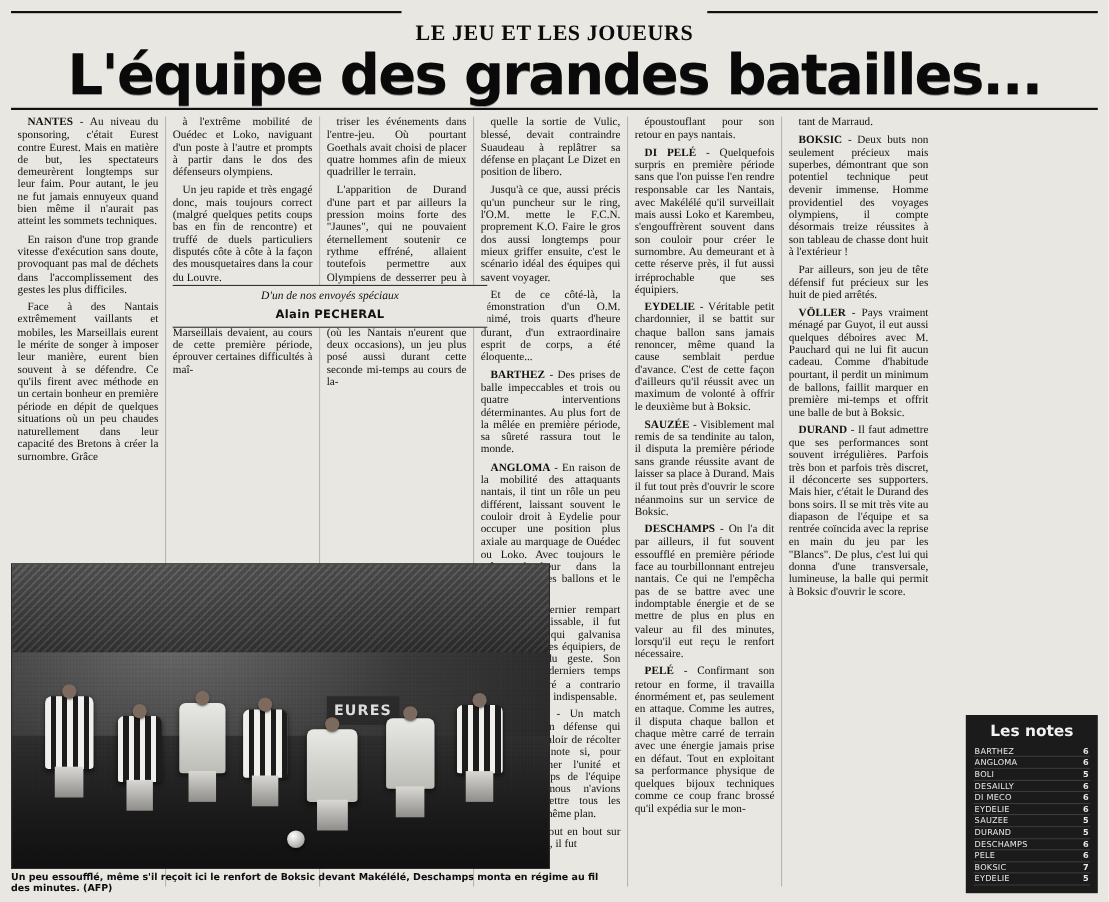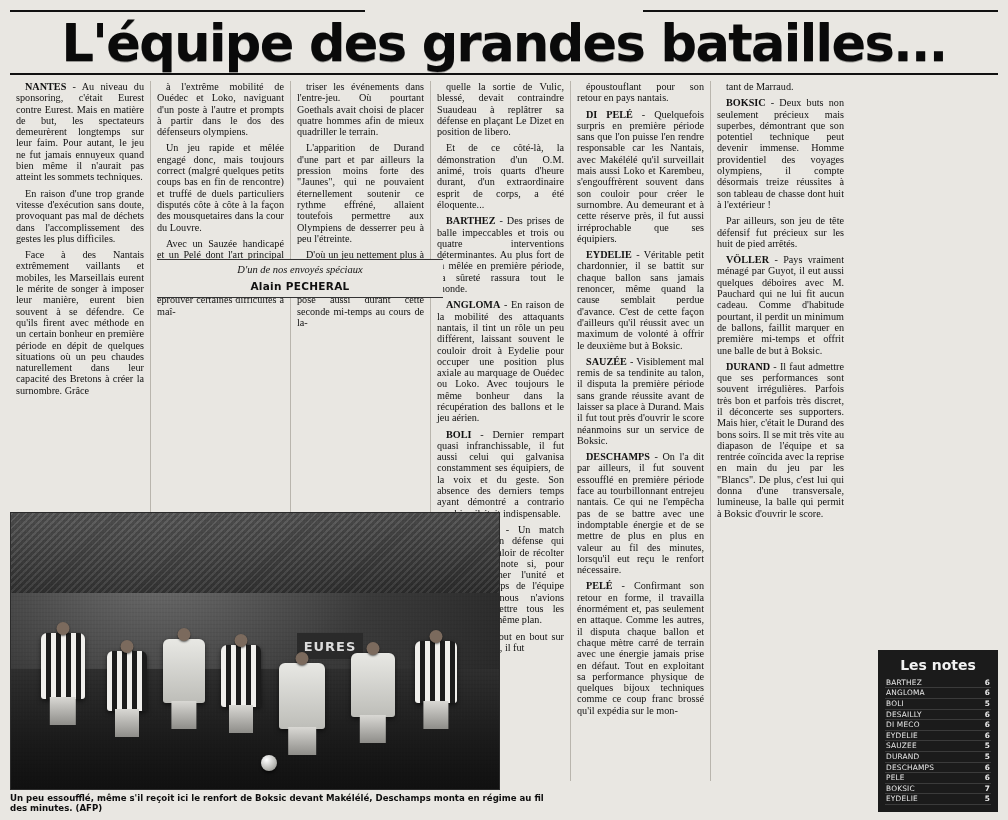--- a/index.html
+++ b/index.html
@@ -242,20 +242,21 @@
 </style>
 </head>
 <body>
 
 <div class="page">
 
   <div class="kicker-rule-wrap">
     <div class="kicker-line left"></div>
     <div class="kicker-line right"></div>
   </div>
+  <div class="kicker">LE JEU ET LES JOUEURS</div>
 
   <div class="headline">L'équipe des grandes batailles...</div>
   <div class="top-rule"></div>
 
   <div class="columns">
 
     <div class="col with-photo">
       <p>
         <span class="lead">NANTES</span><span> - Au niveau du sponsoring, c'était Eurest contre Eurest. Mais en matière de but, les spectateurs demeurèrent longtemps sur leur faim. Pour autant, le jeu ne fut jamais ennuyeux quand bien même il n'aurait pas atteint les sommets techniques.</span>
       </p>
@@ -265,21 +266,21 @@
       <p>
         <span>Face à des Nantais extrêmement vaillants et mobiles, les Marseillais eurent le mérite de songer à imposer leur manière, eurent bien souvent à se défendre. Ce qu'ils firent avec méthode en un certain bonheur en première période en dépit de quelques situations où un peu chaudes naturellement dans leur capacité des Bretons à créer la surnombre. Grâce</span>
       </p>
     </div>
 
     <div class="col">
       <p>
         <span>à l'extrême mobilité de Ouédec et Loko, naviguant d'un poste à l'autre et prompts à partir dans le dos des défenseurs olympiens.</span>
       </p>
       <p>
-        <span>Un jeu rapide et mêlée engagé donc, mais toujours correct (malgré quelques petits coups bas en fin de rencontre) et truffé de duels particuliers disputés côte à côte à la façon des mousquetaires dans la cour du Louvre.</span>
+        <span>Un jeu rapide et très engagé donc, mais toujours correct (malgré quelques petits coups bas en fin de rencontre) et truffé de duels particuliers disputés côte à côte à la façon des mousquetaires dans la cour du Louvre.</span>
       </p>
       <p>
         <span>Avec un Sauzée handicapé et un Pelé dont l'art principal n'est pas de défendre, les Marseillais devaient, au cours de cette première période, éprouver certaines difficultés à maî-</span>
       </p>
     </div>
 
     <div class="col">
       <p>
         <span>triser les événements dans l'entre-jeu. Où pourtant Goethals avait choisi de placer quatre hommes afin de mieux quadriller le terrain.</span>
       </p>
@@ -287,20 +288,23 @@
         <span>L'apparition de Durand d'une part et par ailleurs la pression moins forte des "Jaunes", qui ne pouvaient éternellement soutenir ce rythme effréné, allaient toutefois permettre aux Olympiens de desserrer peu à peu l'étreinte.</span>
       </p>
       <p>
         <span>D'où un jeu nettement plus à leur avantage après la pause (où les Nantais n'eurent que deux occasions), un jeu plus posé aussi durant cette seconde mi-temps au cours de la-</span>
       </p>
     </div>
 
     <div class="col">
       <p>
         <span>quelle la sortie de Vulic, blessé, devait contraindre Suaudeau à replâtrer sa défense en plaçant Le Dizet en position de libero.</span>
+      </p>
+      <p>
+        <span>Jusqu'à ce que, aussi précis qu'un puncheur sur le ring, l'O.M. mette le F.C.N. proprement K.O. Faire le gros dos aussi longtemps pour mieux griffer ensuite, c'est le scénario idéal des équipes qui savent voyager.</span>
       </p>
       <p>
         <span>Et de ce côté-là, la démonstration d'un O.M. animé, trois quarts d'heure durant, d'un extraordinaire esprit de corps, a été éloquente...</span>
       </p>
       <p>
         <span class="name">BARTHEZ</span><span> - Des prises de balle impeccables et trois ou quatre interventions déterminantes. Au plus fort de la mêlée en première période, sa sûreté rassura tout le monde.</span>
       </p>
       <p>
         <span class="name">ANGLOMA</span><span> - En raison de la mobilité des attaquants nantais, il tint un rôle un peu différent, laissant souvent le couloir droit à Eydelie pour occuper une position plus axiale au marquage de Ouédec ou Loko. Avec toujours le même bonheur dans la récupération des ballons et le jeu aérien.</span>
       </p>

